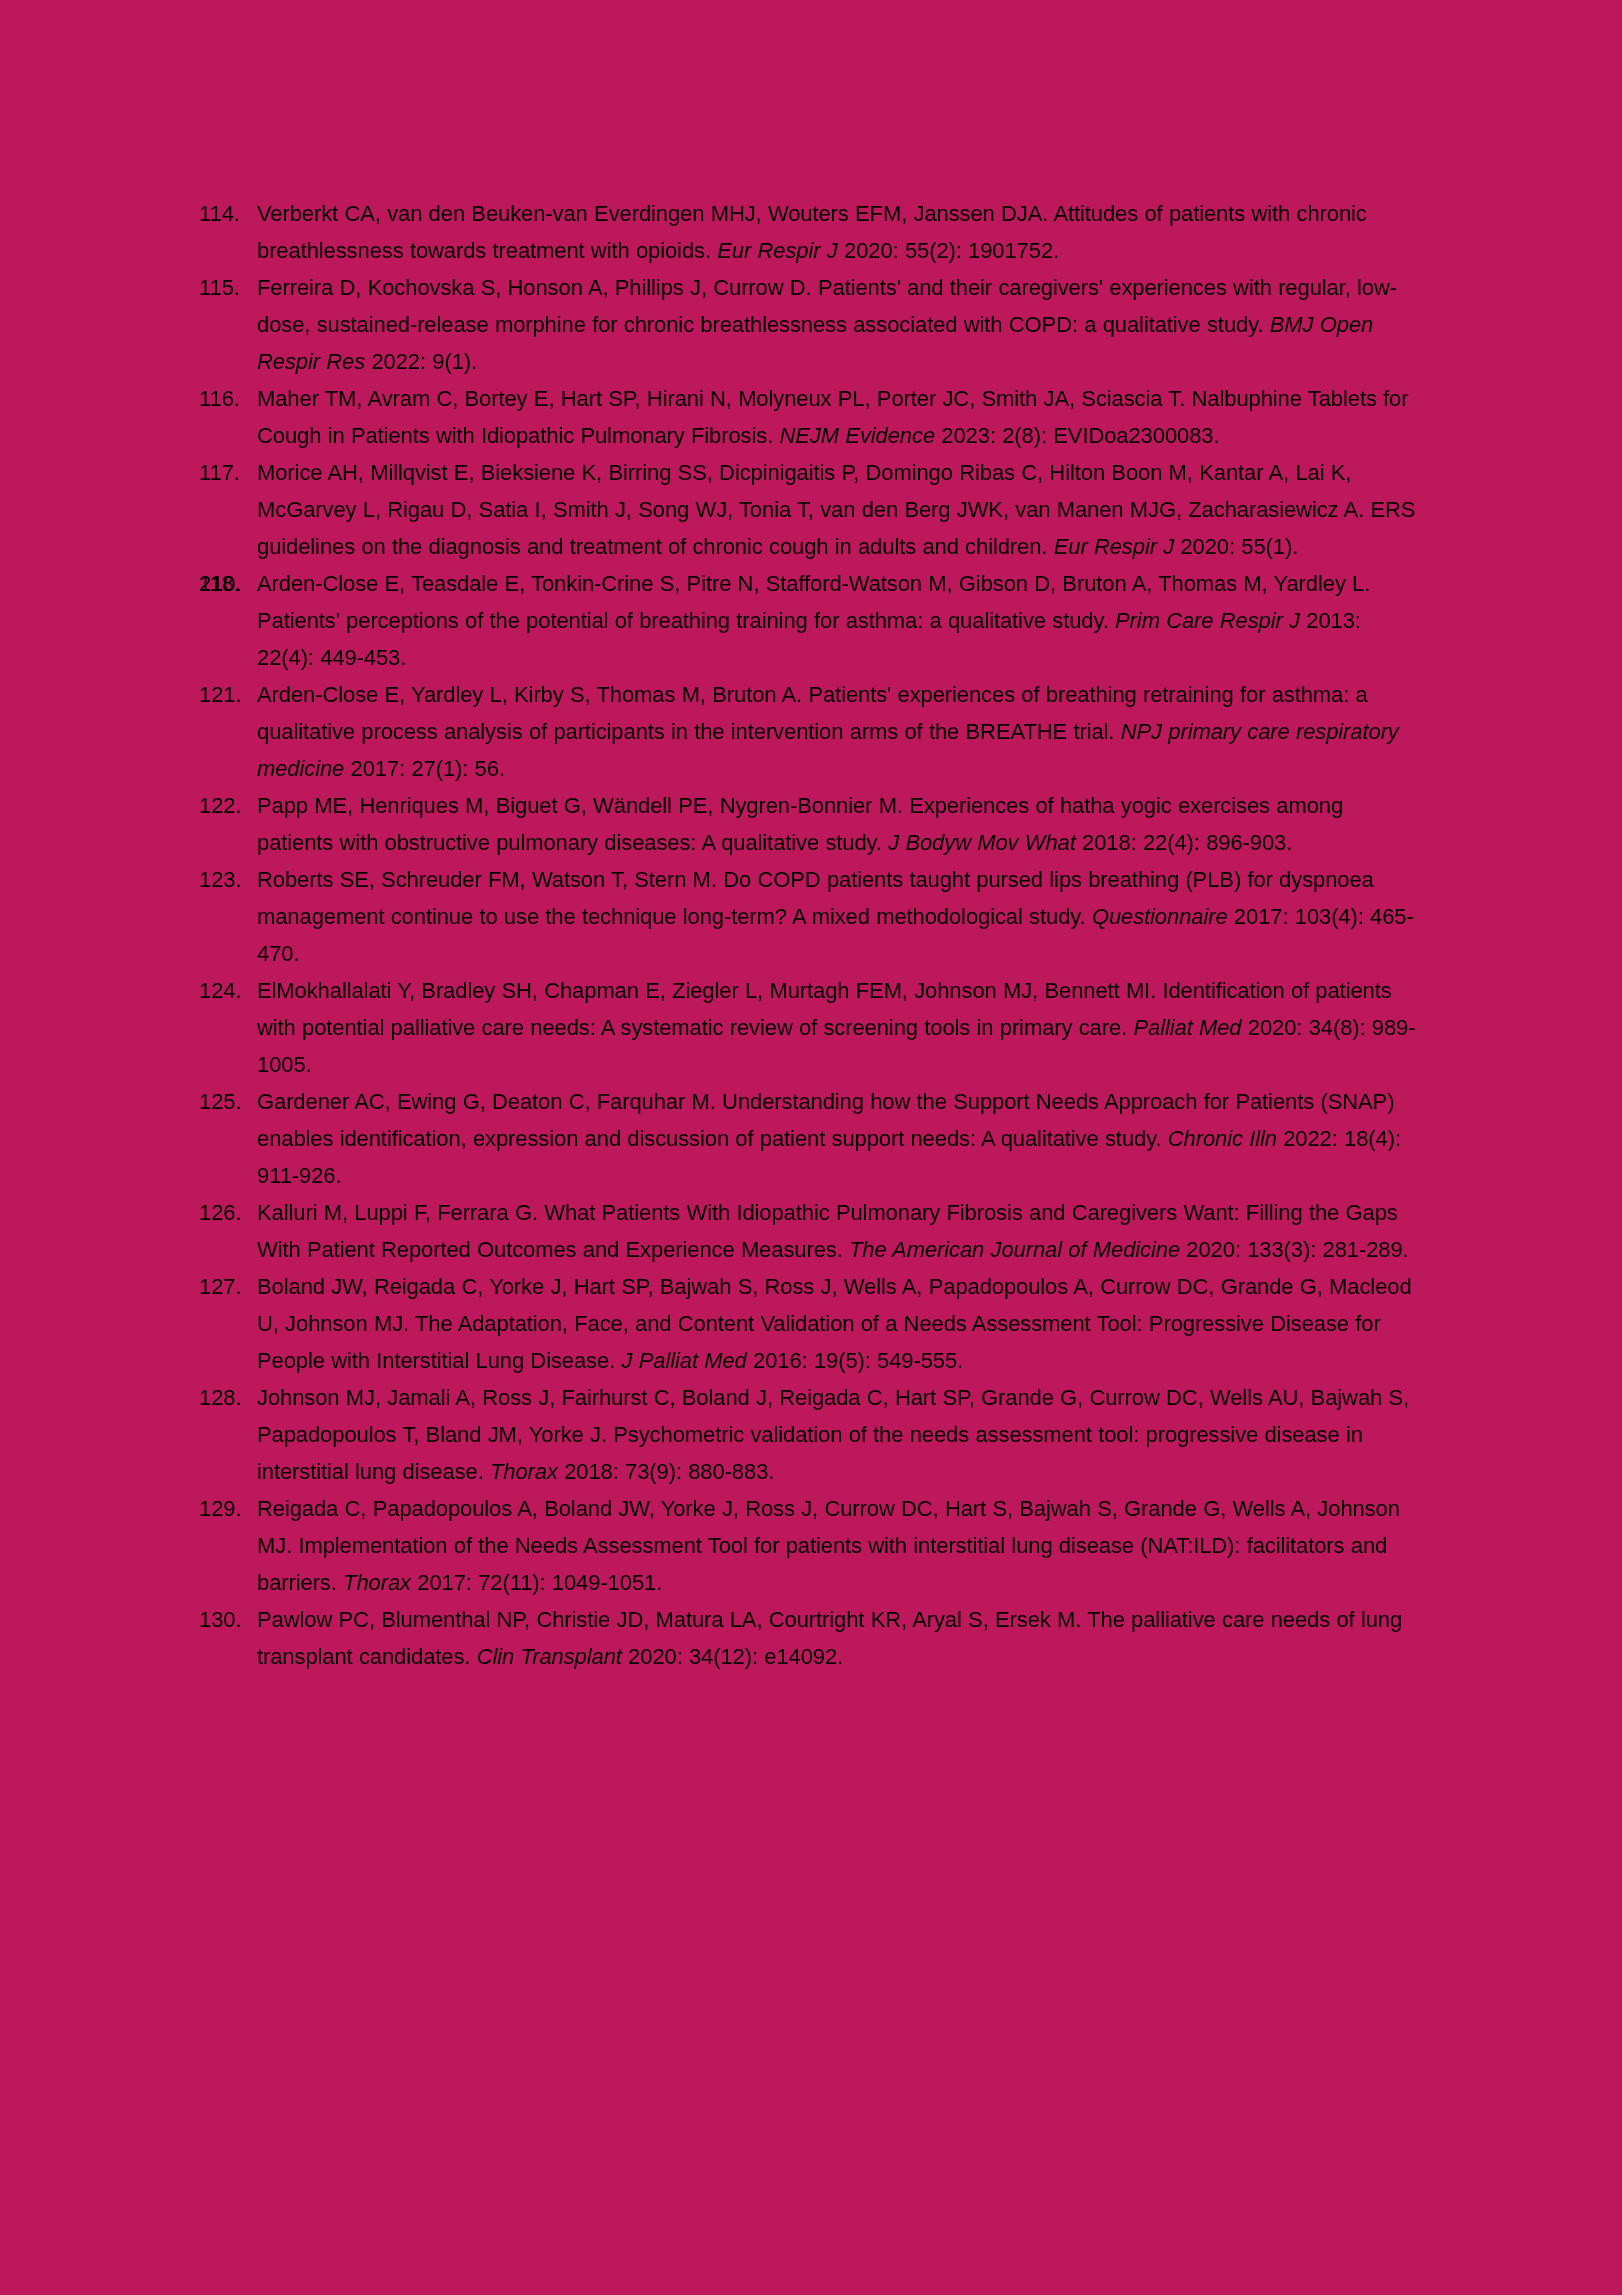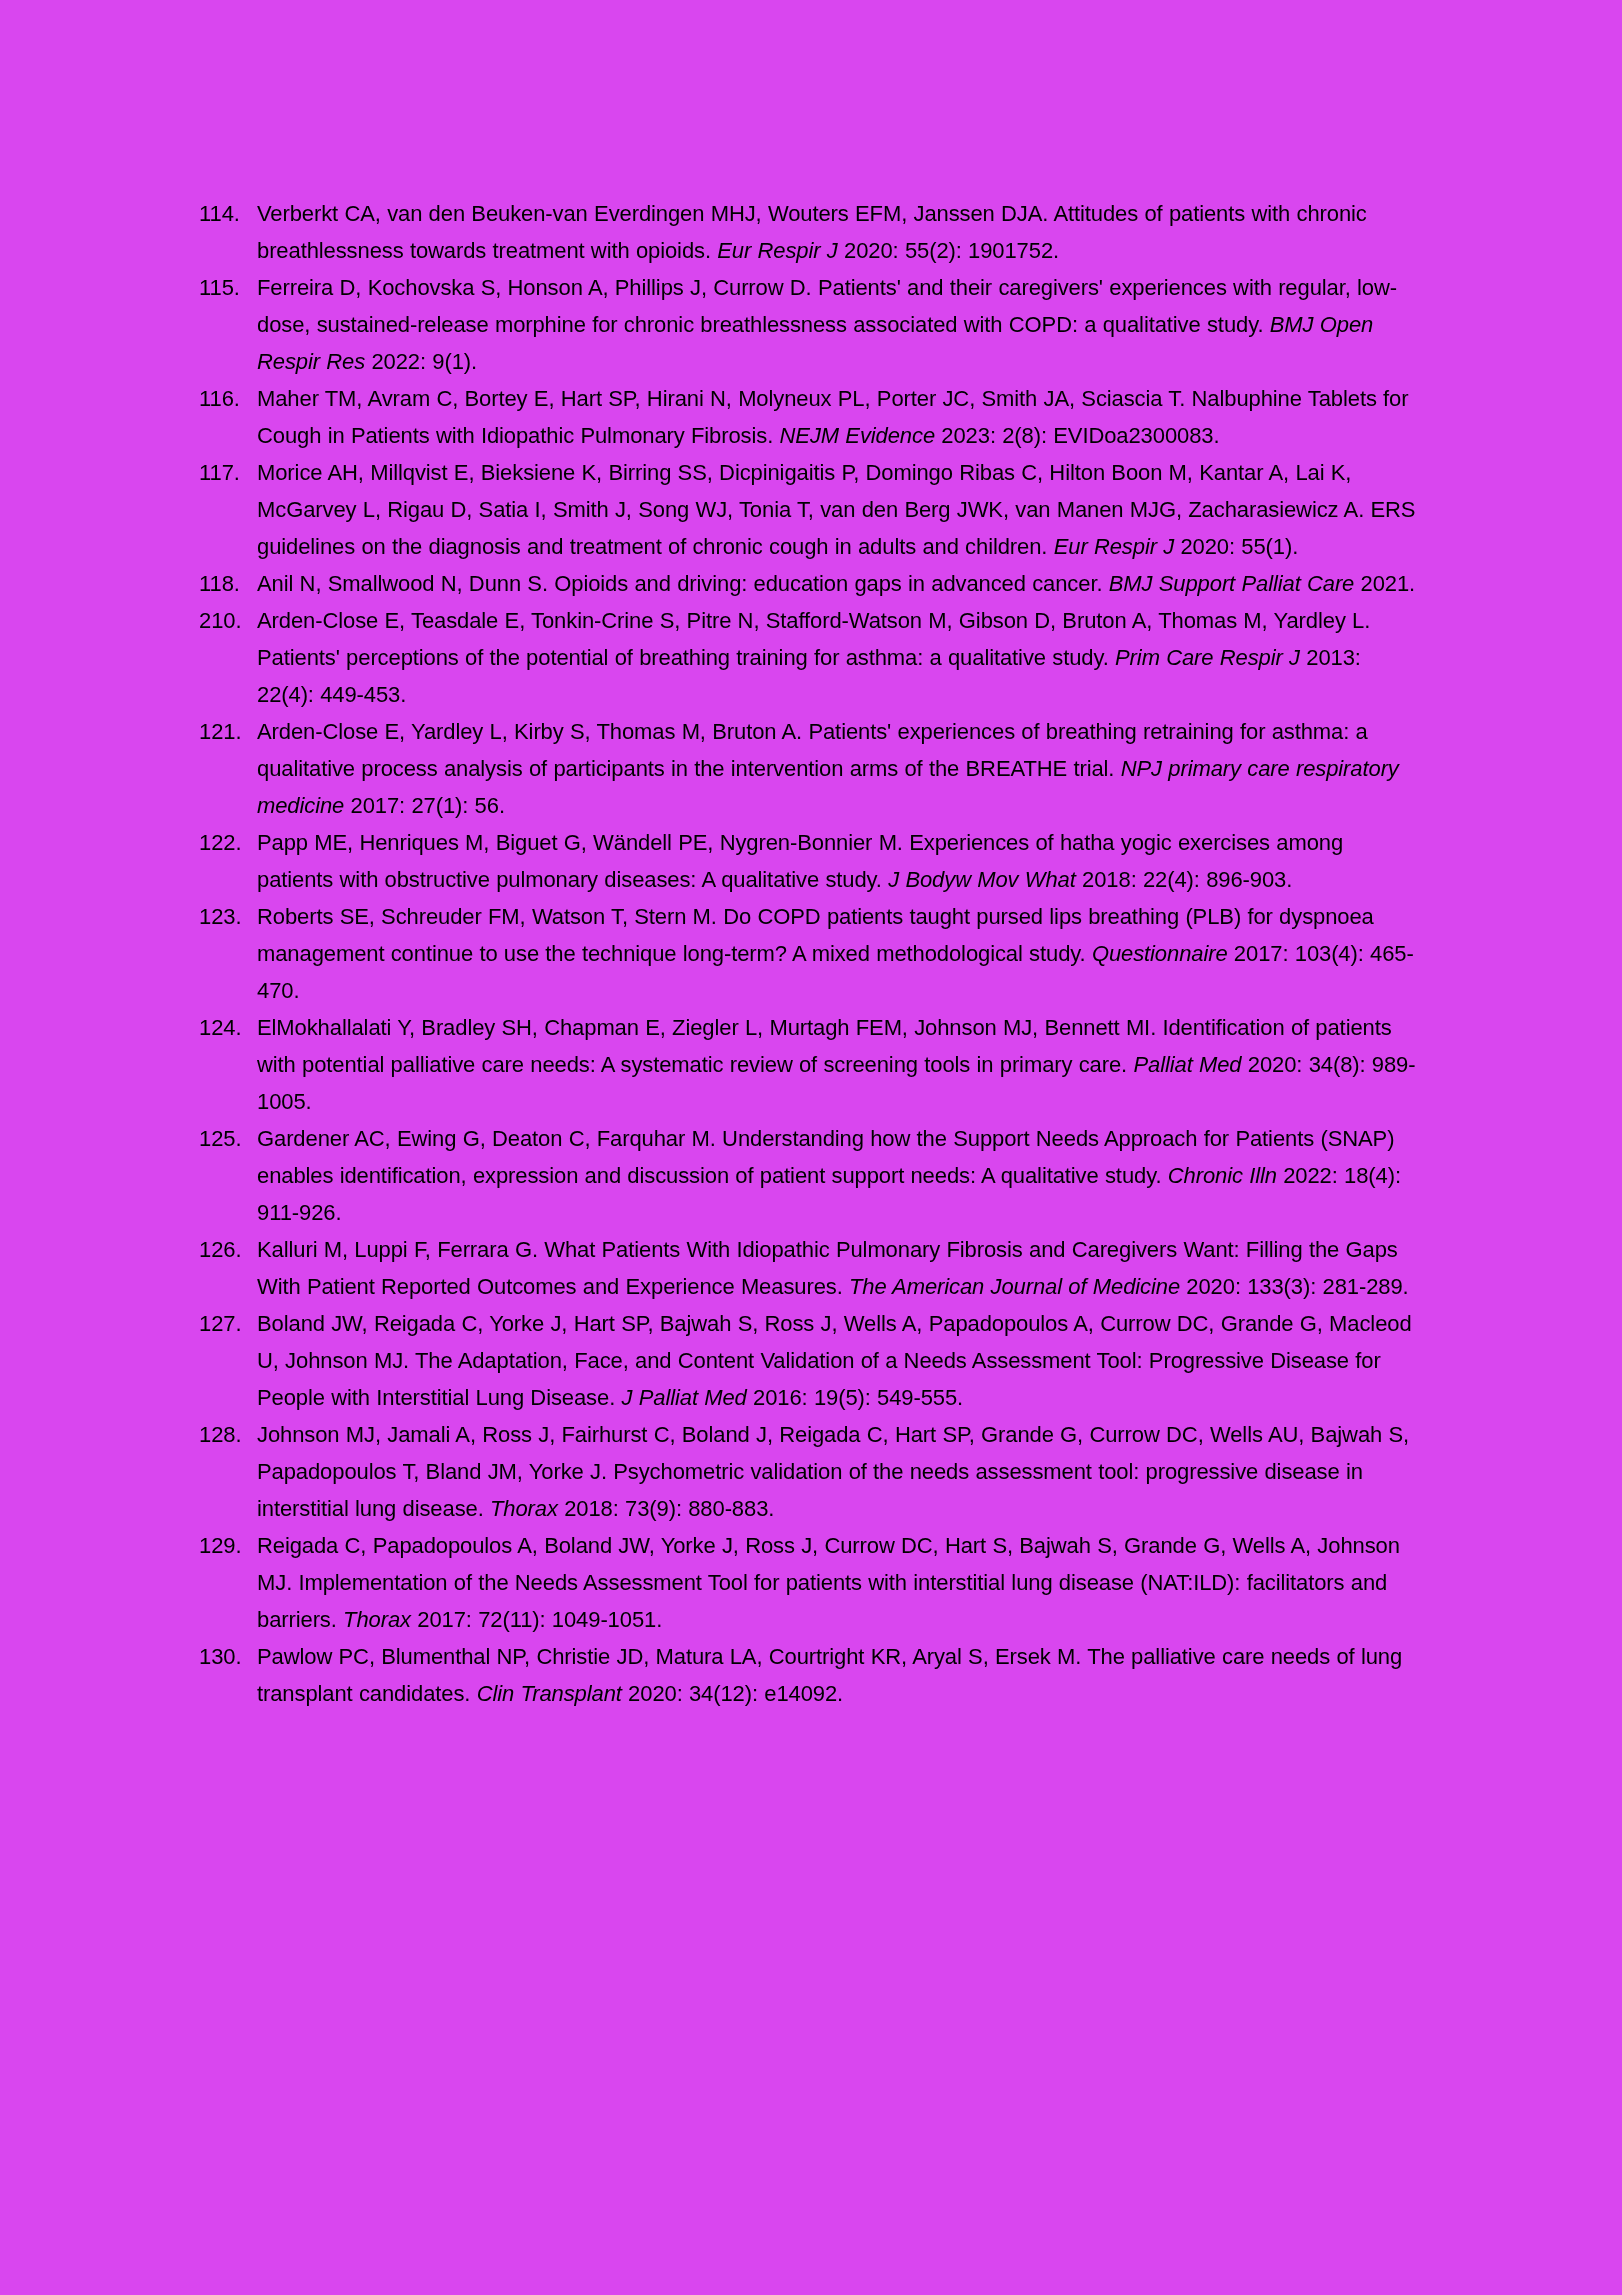--- a/index.html
+++ b/index.html
@@ -10,21 +10,21 @@
   body {
     position: relative;
     width: 1623px;
     height: 2295px;
     font-family: "Liberation Sans", sans-serif;
     color: #000000;
   }
   .page {
     position: absolute;
     inset: 0;
-    background: #d946ef;
+    background: #be185d;
   }
   .refs {
     position: absolute;
     left: 199px;
     top: 195px;
     width: 1221px;
   }
   .ref {
     position: relative;
     padding-left: 58px;
@@ -46,21 +46,21 @@
 </style>
 </head>
 <body>
 
 <div class="page">
   <div class="refs" id="reference-list">
       <div class="ref"><span class="ref-num">114.</span><span><span class="">Verberkt CA, van den Beuken-van Everdingen MHJ, Wouters EFM, Janssen DJA. Attitudes of patients with chronic breathlessness towards treatment with opioids. </span><span class="it">Eur Respir J</span><span class=""> 2020: 55(2): 1901752.</span></span></div>
       <div class="ref"><span class="ref-num">115.</span><span><span class="">Ferreira D, Kochovska S, Honson A, Phillips J, Currow D. Patients' and their caregivers' experiences with regular, low-dose, sustained-release morphine for chronic breathlessness associated with COPD: a qualitative study. </span><span class="it">BMJ Open Respir Res</span><span class=""> 2022: 9(1).</span></span></div>
       <div class="ref"><span class="ref-num">116.</span><span><span class="">Maher TM, Avram C, Bortey E, Hart SP, Hirani N, Molyneux PL, Porter JC, Smith JA, Sciascia T. Nalbuphine Tablets for Cough in Patients with Idiopathic Pulmonary Fibrosis. </span><span class="it">NEJM Evidence</span><span class=""> 2023: 2(8): EVIDoa2300083.</span></span></div>
       <div class="ref"><span class="ref-num">117.</span><span><span class="">Morice AH, Millqvist E, Bieksiene K, Birring SS, Dicpinigaitis P, Domingo Ribas C, Hilton Boon M, Kantar A, Lai K, McGarvey L, Rigau D, Satia I, Smith J, Song WJ, Tonia T, van den Berg JWK, van Manen MJG, Zacharasiewicz A. ERS guidelines on the diagnosis and treatment of chronic cough in adults and children. </span><span class="it">Eur Respir J</span><span class=""> 2020: 55(1).</span></span></div>
-      <div class="ref"><span class="ref-num">118.</span><span><span class="">Anil N, Smallwood N, Dunn S. Opioids and driving: education gaps in advanced cancer. </span><span class="it">BMJ Support Palliat Care</span><span class=""> 2021.</span></span></div>
+      <div class="ref"><span class="ref-num">118.</span></div>
       <div class="ref"><span class="ref-num">210.</span><span><span class="">Arden-Close E, Teasdale E, Tonkin-Crine S, Pitre N, Stafford-Watson M, Gibson D, Bruton A, Thomas M, Yardley L. Patients' perceptions of the potential of breathing training for asthma: a qualitative study. </span><span class="it">Prim Care Respir J</span><span class=""> 2013: 22(4): 449-453.</span></span></div>
       <div class="ref"><span class="ref-num">121.</span><span><span class="">Arden-Close E, Yardley L, Kirby S, Thomas M, Bruton A. Patients' experiences of breathing retraining for asthma: a qualitative process analysis of participants in the intervention arms of the BREATHE trial. </span><span class="it">NPJ primary care respiratory medicine</span><span class=""> 2017: 27(1): 56.</span></span></div>
       <div class="ref"><span class="ref-num">122.</span><span><span class="">Papp ME, Henriques M, Biguet G, Wändell PE, Nygren-Bonnier M. Experiences of hatha yogic exercises among patients with obstructive pulmonary diseases: A qualitative study. </span><span class="it">J Bodyw Mov What</span><span class=""> 2018: 22(4): 896-903.</span></span></div>
       <div class="ref"><span class="ref-num">123.</span><span><span class="">Roberts SE, Schreuder FM, Watson T, Stern M. Do COPD patients taught pursed lips breathing (PLB) for dyspnoea management continue to use the technique long-term? A mixed methodological study. </span><span class="it">Questionnaire</span><span class=""> 2017: 103(4): 465-470.</span></span></div>
       <div class="ref"><span class="ref-num">124.</span><span><span class="">ElMokhallalati Y, Bradley SH, Chapman E, Ziegler L, Murtagh FEM, Johnson MJ, Bennett MI. Identification of patients with potential palliative care needs: A systematic review of screening tools in primary care. </span><span class="it">Palliat Med</span><span class=""> 2020: 34(8): 989-1005.</span></span></div>
       <div class="ref"><span class="ref-num">125.</span><span><span class="">Gardener AC, Ewing G, Deaton C, Farquhar M. Understanding how the Support Needs Approach for Patients (SNAP) enables identification, expression and discussion of patient support needs: A qualitative study. </span><span class="it">Chronic Illn</span><span class=""> 2022: 18(4): 911-926.</span></span></div>
       <div class="ref"><span class="ref-num">126.</span><span><span class="">Kalluri M, Luppi F, Ferrara G. What Patients With Idiopathic Pulmonary Fibrosis and Caregivers Want: Filling the Gaps With Patient Reported Outcomes and Experience Measures. </span><span class="it">The American Journal of Medicine</span><span class=""> 2020: 133(3): 281-289.</span></span></div>
       <div class="ref"><span class="ref-num">127.</span><span><span class="">Boland JW, Reigada C, Yorke J, Hart SP, Bajwah S, Ross J, Wells A, Papadopoulos A, Currow DC, Grande G, Macleod U, Johnson MJ. The Adaptation, Face, and Content Validation of a Needs Assessment Tool: Progressive Disease for People with Interstitial Lung Disease. </span><span class="it">J Palliat Med</span><span class=""> 2016: 19(5): 549-555.</span></span></div>
       <div class="ref"><span class="ref-num">128.</span><span><span class="">Johnson MJ, Jamali A, Ross J, Fairhurst C, Boland J, Reigada C, Hart SP, Grande G, Currow DC, Wells AU, Bajwah S, Papadopoulos T, Bland JM, Yorke J. Psychometric validation of the needs assessment tool: progressive disease in interstitial lung disease. </span><span class="it">Thorax</span><span class=""> 2018: 73(9): 880-883.</span></span></div>
       <div class="ref"><span class="ref-num">129.</span><span><span class="">Reigada C, Papadopoulos A, Boland JW, Yorke J, Ross J, Currow DC, Hart S, Bajwah S, Grande G, Wells A, Johnson MJ. Implementation of the Needs Assessment Tool for patients with interstitial lung disease (NAT:ILD): facilitators and barriers. </span><span class="it">Thorax</span><span class=""> 2017: 72(11): 1049-1051.</span></span></div>

